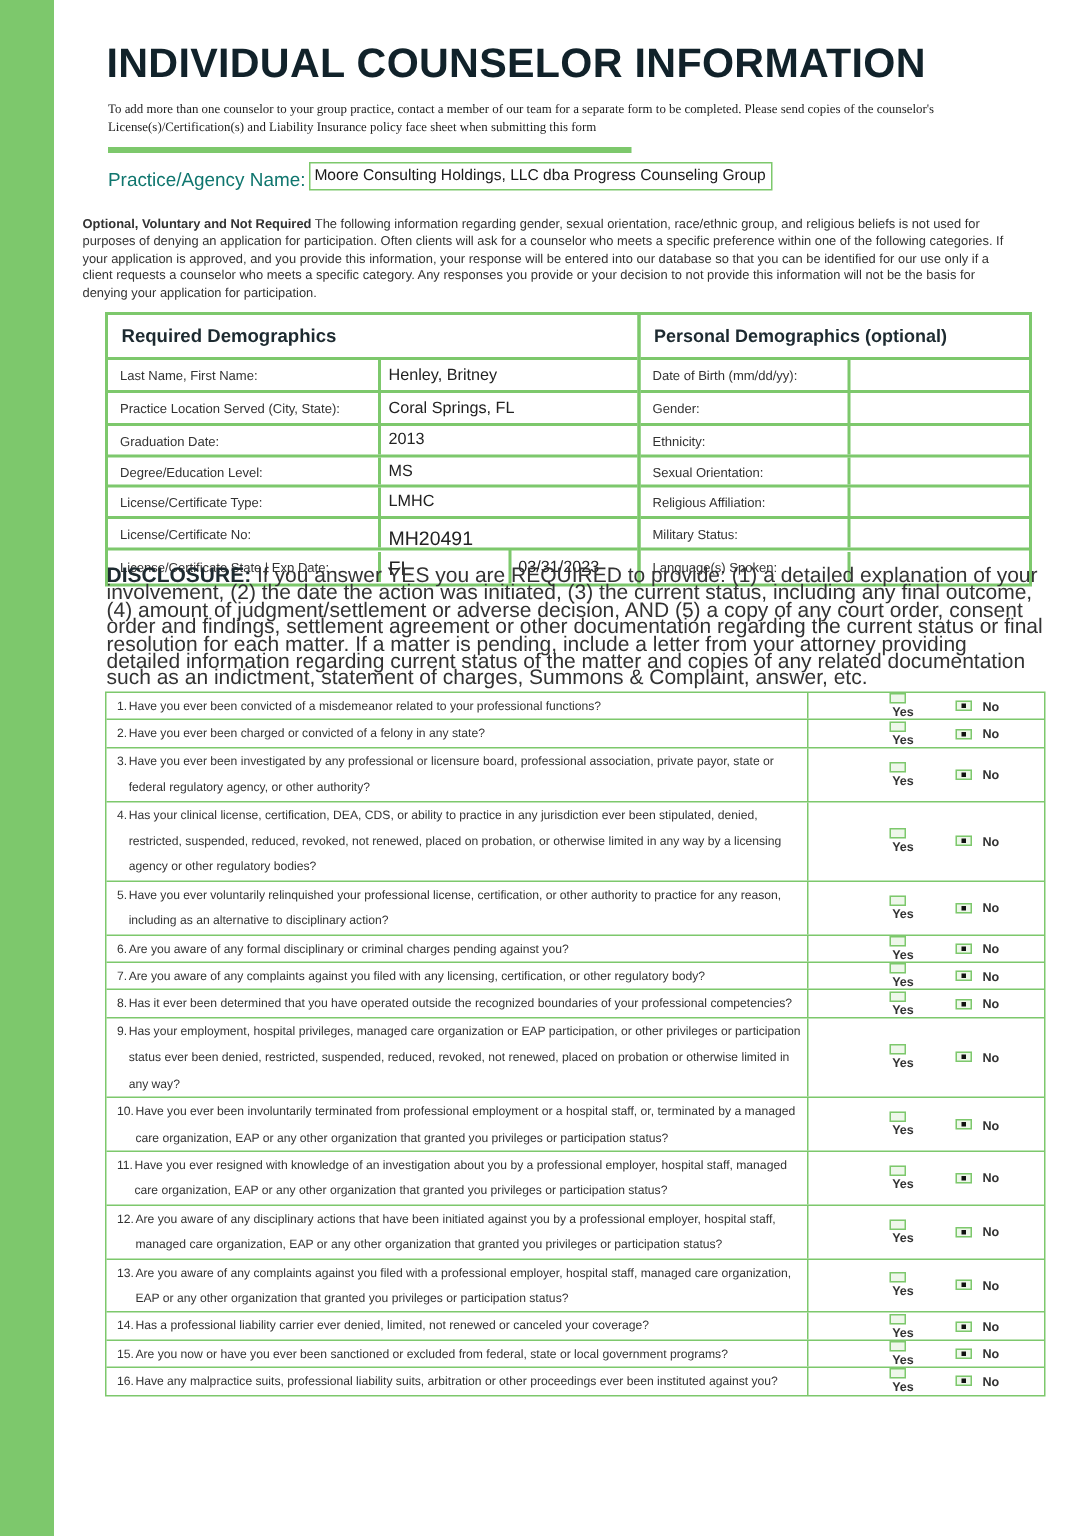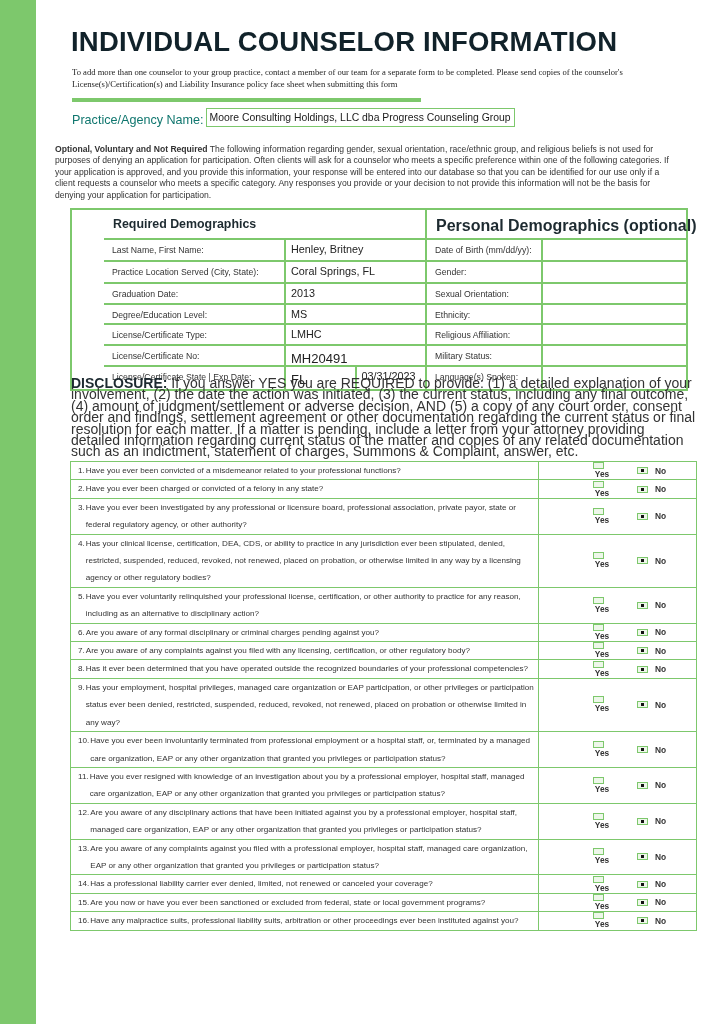--- a/index.html
+++ b/index.html
@@ -9,32 +9,32 @@
   .title { position: absolute; left: 71px; top: 26px; font-size: 27.5px; font-weight: bold; color: #11222a; letter-spacing: 0.2px; white-space: nowrap; }
   .intro { position: absolute; left: 72px; top: 66px; width: 630px; font-size: 8.6px; line-height: 12px; color: #222; font-family: Liberation Serif, serif; }
   .rule { position: absolute; left: 72px; top: 98px; width: 349px; height: 4px; background: #7dc86c; }
   .practice { position: absolute; left: 72px; top: 109px; height: 22px; display: flex; align-items: flex-end; }
   .practice-label { font-size: 12.6px; color: #0f766e; line-height: 22px; padding-top: 4px; }
   .practice-value { border: 1.5px solid #7dc86c; font-size: 10.4px; padding: 1px 3px; margin-left: 2px; height: 19px; line-height: 15px; color: #1a1a1a; margin-bottom: 4px; text-align: center; }
   .optional { position: absolute; left: 55px; top: 144px; width: 626px; font-size: 8.6px; line-height: 11.4px; color: #333; }
   .optional b { font-weight: bold; }
 
   .demo { position: absolute; top: 208px; border: 2px solid #7dc86c; }
-  .demo-left { left: 70px; width: 357px; padding-left: 32px; }
+  .demo-left { left: 70px; width: 357px; }
   .demo-right { left: 425px; width: 263px; }
   .demo-head { height: 30px; border-bottom: 2px solid #7dc86c; font-weight: bold; font-size: 12.4px; color: #1d2a30; padding: 7px 9px; white-space: nowrap; }
-  .demo-right .demo-head { font-size: 16px; padding-left: 9px; }
+  .demo-right .demo-head { font-size: 12px; padding-left: 9px; }
   .drow { display: flex; border-bottom: 2px solid #7dc86c; height: 20.7px; }
   .drow:last-child { border-bottom: none; }
-  .drow.tall { height: 22px; }
+  .drow.tall { height: 22px; align-items: center; }
   .dlabel { width: 182px; border-right: 2px solid #7dc86c; font-size: 8.7px; padding: 5px 8px; color: #333; white-space: nowrap; }
   .dvalue { flex: 1; font-size: 10.8px; padding: 3px 5px; color: #222; white-space: nowrap; }
   .dvalue.small { font-size: 13px; padding-top: 5px; }
   .dsplit { width: 68px; border-right: 2px solid #7dc86c; }
-  .demo-right .dlabel { width: 116px; padding-left: 8px; }
+  .demo-right .dlabel { width: 140px; padding-left: 8px; }
 
   .disclosure { position: absolute; left: 71px; top: 378px; width: 626px; font-size: 14px; line-height: 11.4px; color: #333; }
   .disclosure b { font-weight: bold; color: #1d2a30; }
 
   .qtable { position: absolute; left: 70px; top: 461px; width: 627px; border: 1.5px solid #7dc86c; }
   .qrow { display: flex; border-bottom: 1.5px solid #7dc86c; }
   .qrow:last-child { border-bottom: none; }
   .qtext { width: 468px; border-right: 1.5px solid #7dc86c; font-size: 8.1px; line-height: 17.4px; padding: 0 4px 0 7px; color: #333; display: flex; }
   .qnum { white-space: nowrap; }
   .qbody { flex: 1; padding-left: 1px; }
@@ -97,25 +97,25 @@
   <div class="demo-head">Personal Demographics (optional)</div>
   <div class="drow tall">
     <div class="dlabel">Date of Birth (mm/dd/yy):</div>
     <div class="dvalue"></div>
   </div>
   <div class="drow tall">
     <div class="dlabel">Gender:</div>
     <div class="dvalue"></div>
   </div>
   <div class="drow">
+    <div class="dlabel">Ethnicity:</div>
+    <div class="dvalue"></div>
+  </div>
+  <div class="drow">
     <div class="dlabel">Sexual Orientation:</div>
-    <div class="dvalue"></div>
-  </div>
-  <div class="drow">
-    <div class="dlabel">Ethnicity:</div>
     <div class="dvalue"></div>
   </div>
   <div class="drow">
     <div class="dlabel">Religious Affiliation:</div>
     <div class="dvalue"></div>
   </div>
   <div class="drow">
     <div class="dlabel">Military Status:</div>
     <div class="dvalue"></div>
   </div>

